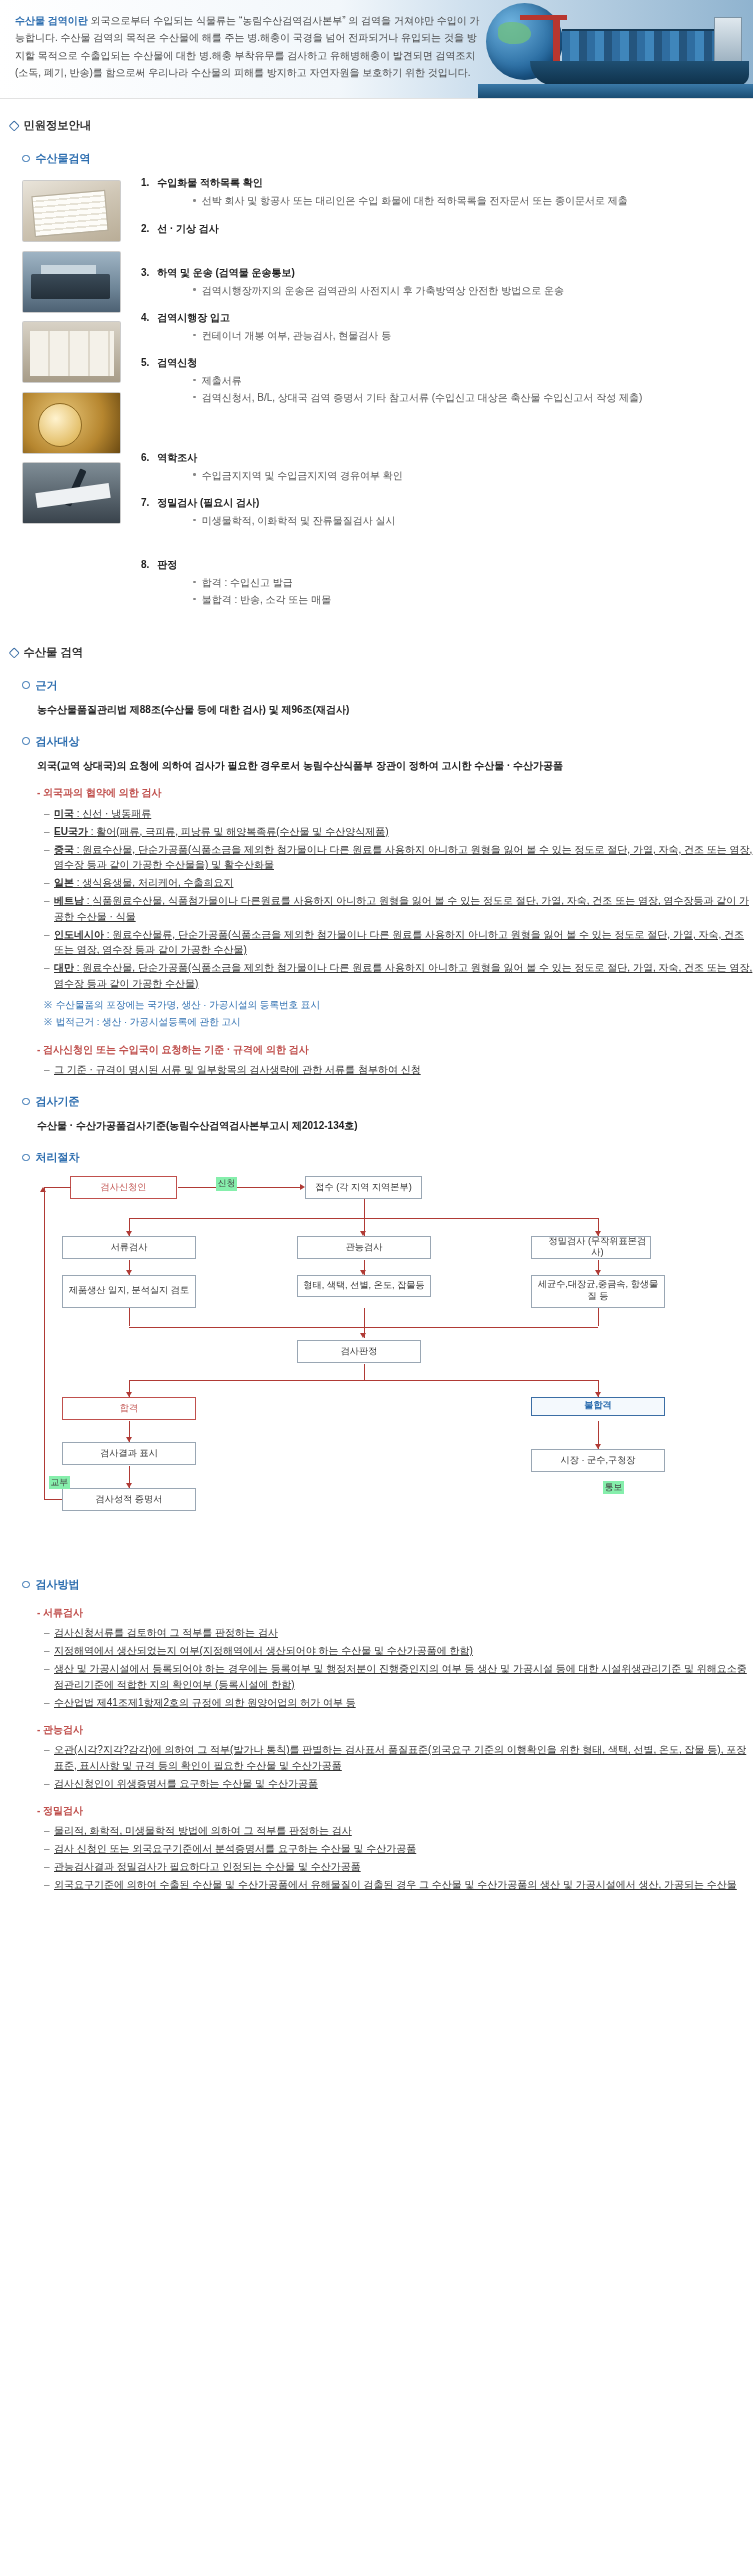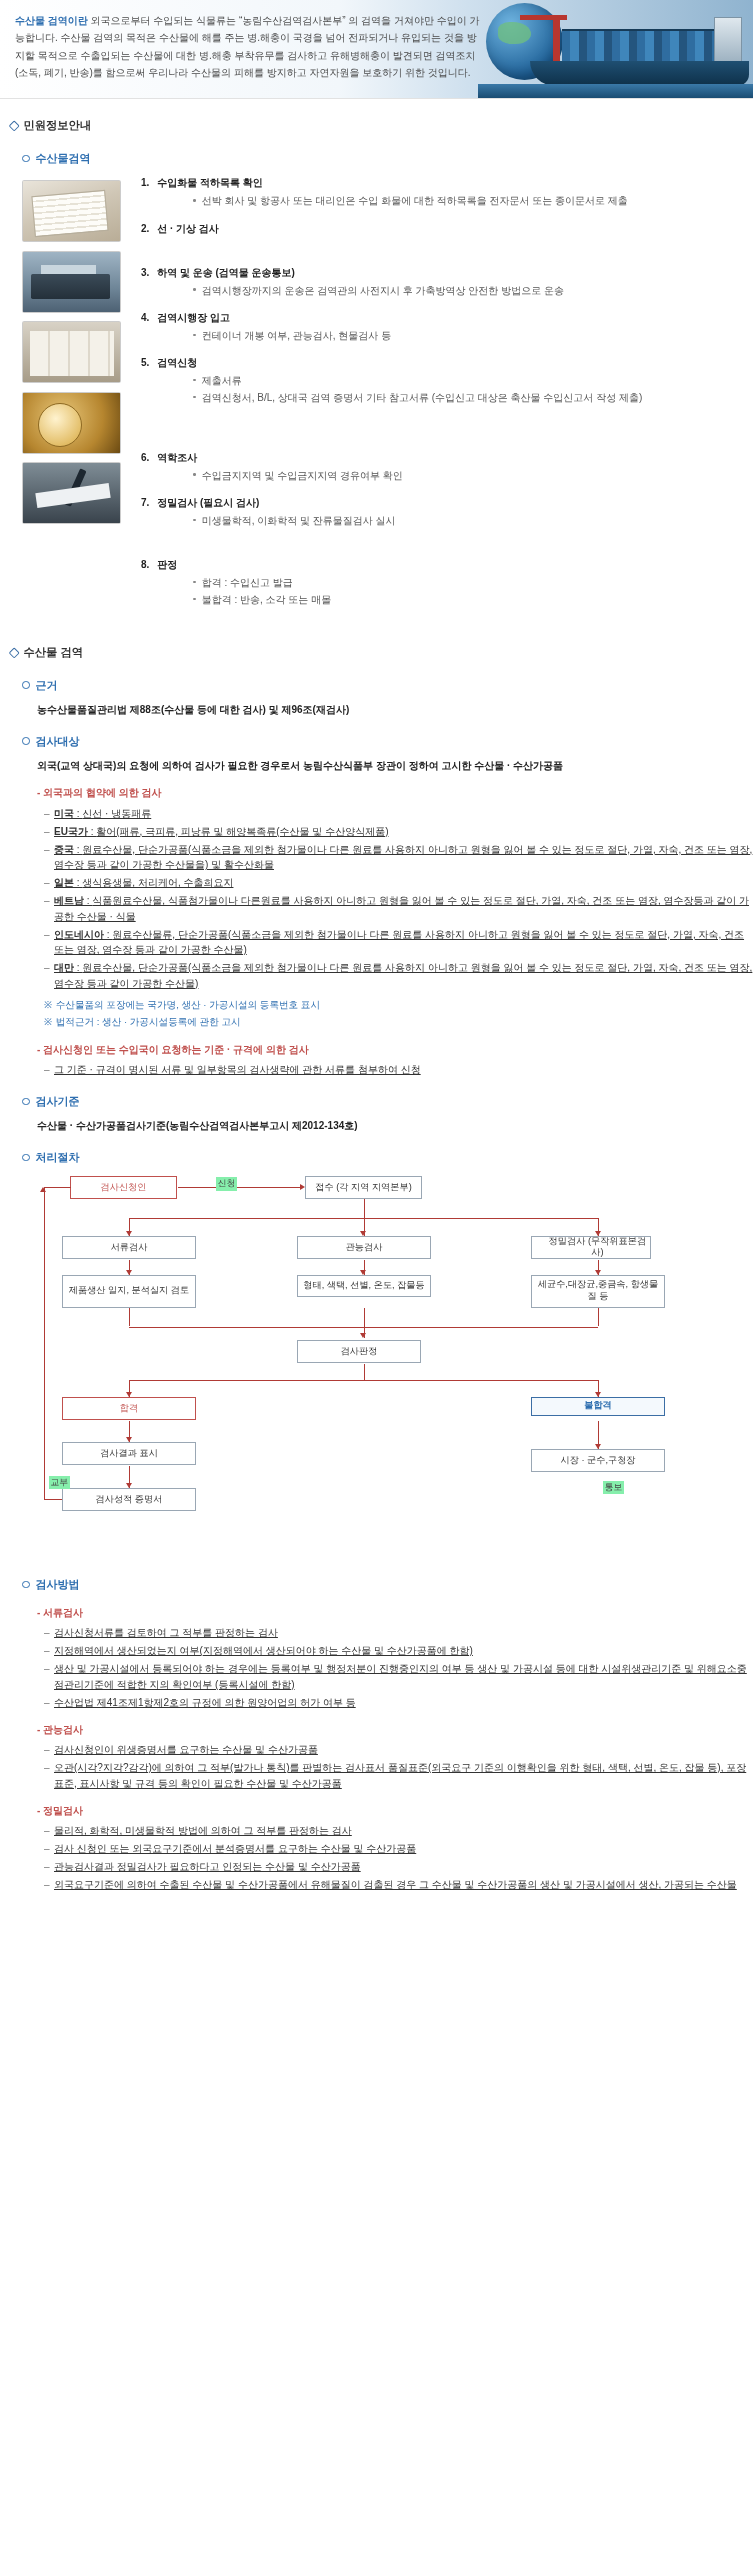--- a/index.html
+++ b/index.html
@@ -421,22 +421,22 @@
   <div class="sec-h3">서류검사</div>
   <ul class="dash">
     <li>검사신청서류를 검토하여 그 적부를 판정하는 검사</li>
     <li>지정해역에서 생산되었는지 여부(지정해역에서 생산되어야 하는 수산물 및 수산가공품에 한함)</li>
     <li>생산 및 가공시설에서 등록되어야 하는 경우에는 등록여부 및 행정처분이 진행중인지의 여부 등 생산 및 가공시설 등에 대한 시설위생관리기준 및 위해요소중점관리기준에 적합한 지의 확인여부 (등록시설에 한함)</li>
     <li>수산업법 제41조제1항제2호의 규정에 의한 원양어업의 허가 여부 등</li>
   </ul>
 
   <div class="sec-h3">관능검사</div>
   <ul class="dash">
+    <li>오관(시각?지각?감각)에 의하여 그 적부(발가나 통칙)를 판별하는 검사표서 품질표준(외국요구 기준의 이행확인을 위한 형태, 색택, 선별, 온도, 잡물 등), 포장표준, 표시사항 및 규격 등의 확인이 필요한 수산물 및 수산가공품</li>
     <li>검사신청인이 위생증명서를 요구하는 수산물 및 수산가공품</li>
-    <li>오관(시각?지각?감각)에 의하여 그 적부(발가나 통칙)를 판별하는 검사표서 품질표준(외국요구 기준의 이행확인을 위한 형태, 색택, 선별, 온도, 잡물 등), 포장표준, 표시사항 및 규격 등의 확인이 필요한 수산물 및 수산가공품</li>
   </ul>
 
   <div class="sec-h3">정밀검사</div>
   <ul class="dash">
     <li>물리적, 화학적, 미생물학적 방법에 의하여 그 적부를 판정하는 검사</li>
     <li>검사 신청인 또는 외국요구기준에서 분석증명서를 요구하는 수산물 및 수산가공품</li>
     <li>관능검사결과 정밀검사가 필요하다고 인정되는 수산물 및 수산가공품</li>
     <li>외국요구기준에 의하여 수출된 수산물 및 수산가공품에서 유해물질이 검출된 경우 그 수산물 및 수산가공품의 생산 및 가공시설에서 생산, 가공되는 수산물</li>
   </ul>
 

